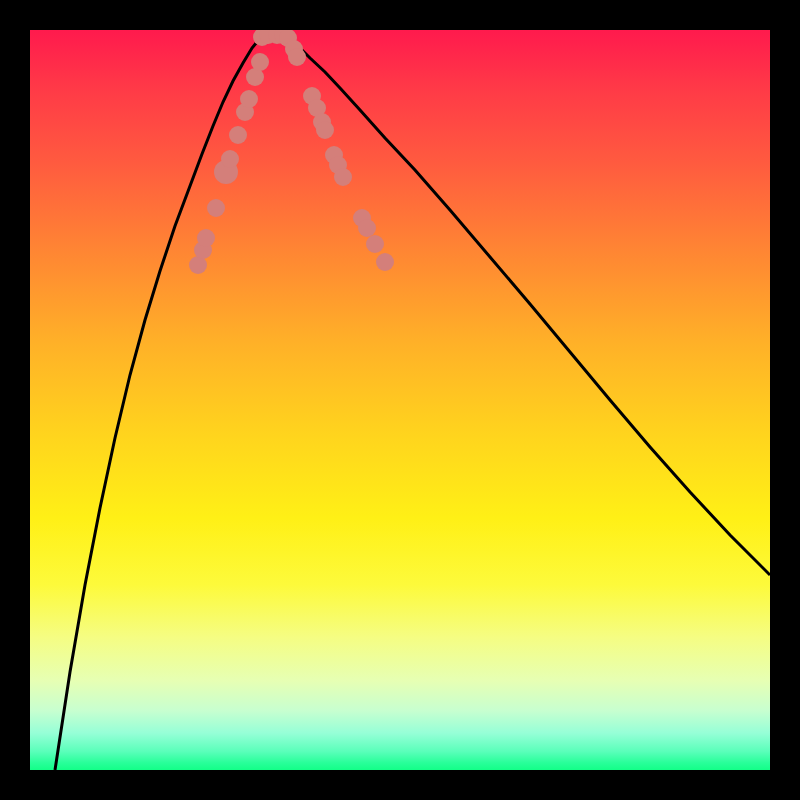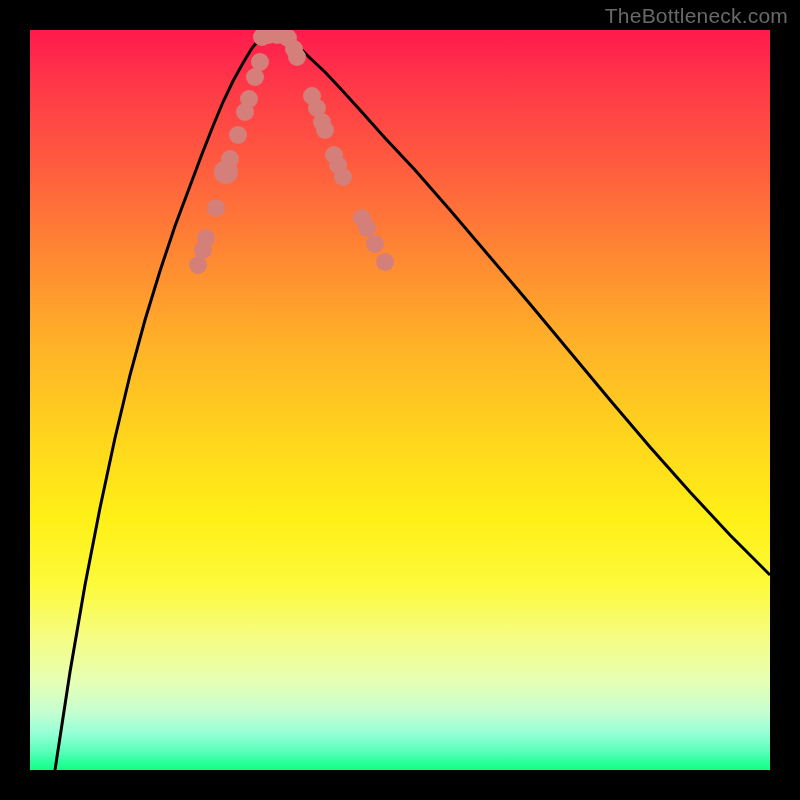--- a/index.html
+++ b/index.html
@@ -65,21 +65,20 @@
   }
   .dot {
     fill: #d47f7a;
   }
 </style>
 </head>
 <body>
 
 <div class="frame">
 
-  <div class="watermark">TheBottleneck.com</div>
 
   <div class="plot-area">
     <div class="gradient-bg"></div>
 
     <svg class="curves" width="740" height="740" viewBox="0 0 740 740">
       <g id="curve-layer">
           <path d="M25 740 L40 642 L55 555 L70 478 L85 408 L100 345 L115 290 L130 241 L145 196 L160 156 L172 124 L183 96 L193 72 L203 51 L213 33 L222 18 L231 7 L231 7 L238 5 L244 5 L250 5 L257 7 L257 7 L268 16 L280 28 L295 42 L310 58 L330 80 L355 108 L385 140 L420 180 L460 227 L500 274 L540 322 L580 370 L620 417 L660 462 L700 505 L740 545" fill="none" stroke="#000000" stroke-width="3"></path>
         </g>
       <g id="dot-layer">
           <circle cx="168" cy="235" r="9" class="dot"></circle>

